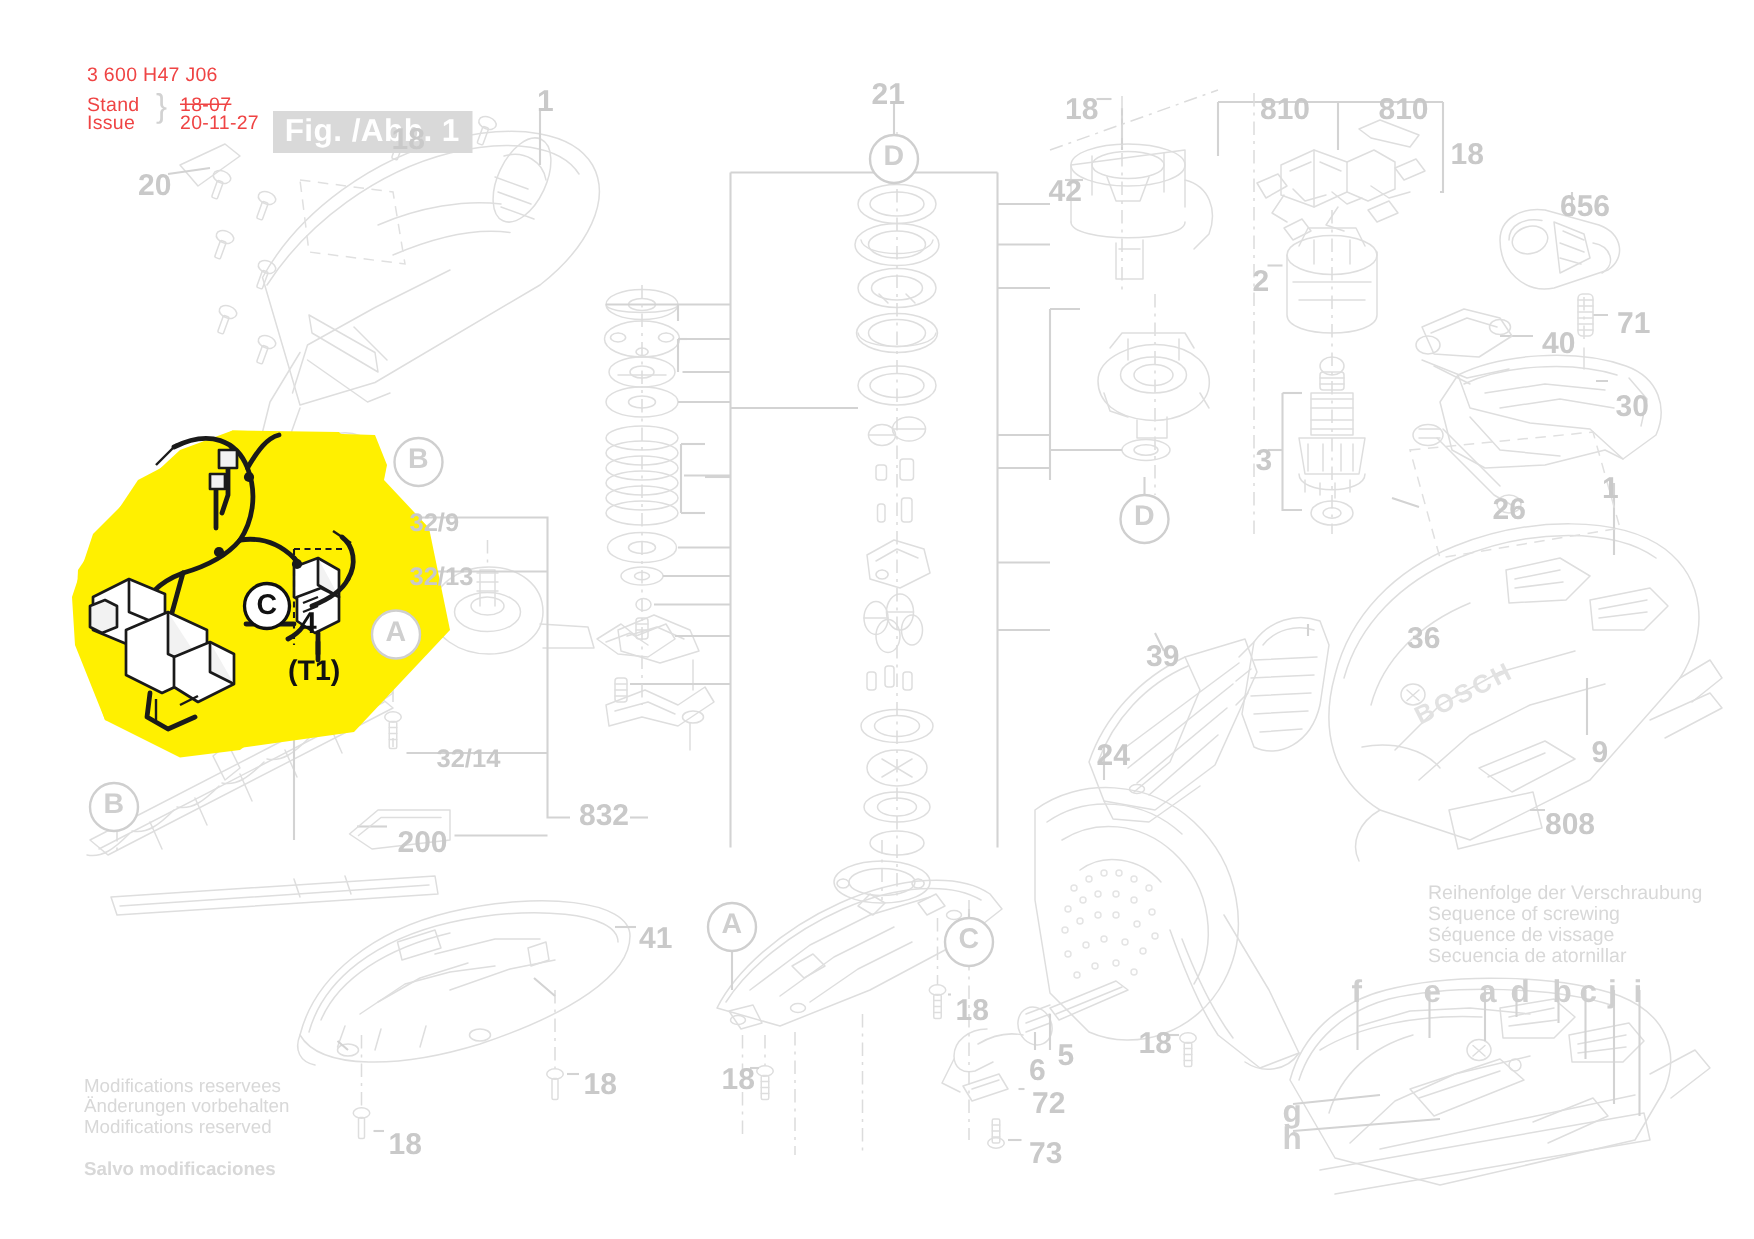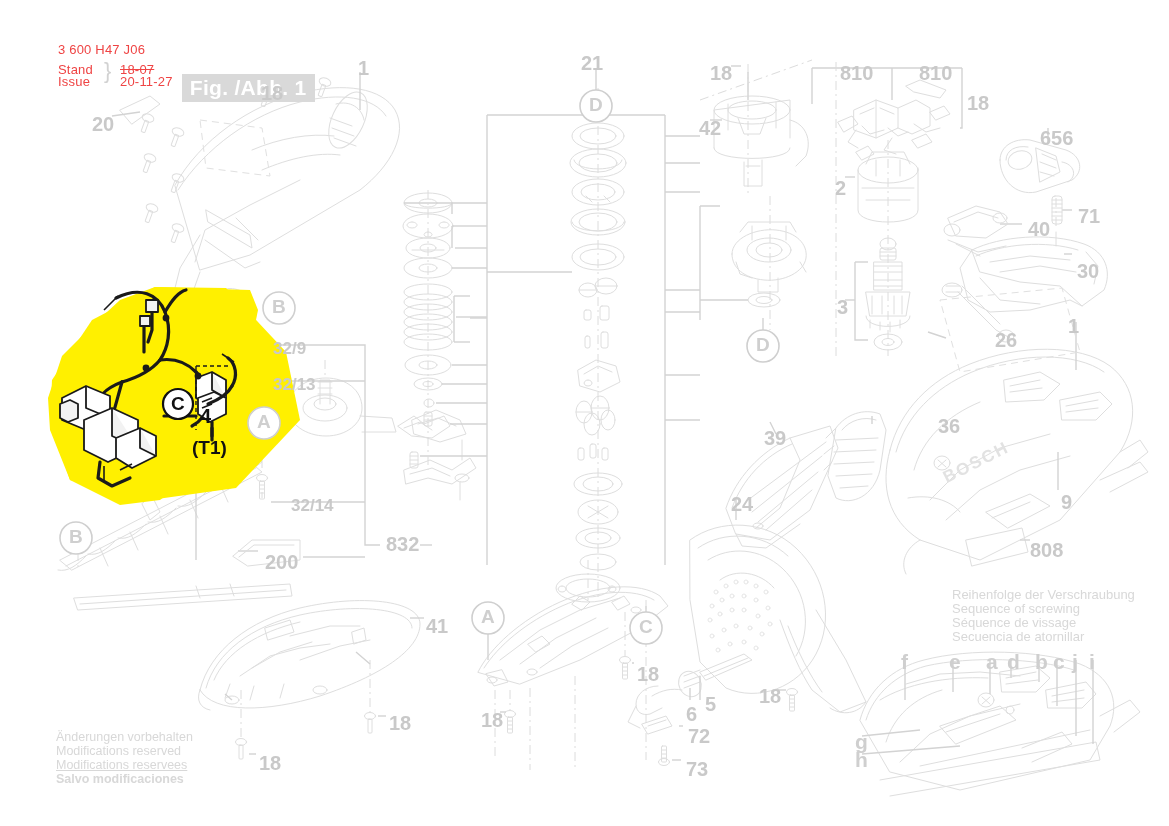--- a/index.html
+++ b/index.html
@@ -750,21 +750,21 @@
   <div class="txt hdr-brace" style="left:104px;top:60px;font-size:22px;line-height:22px;">}</div>
   <div class="txt hdr strike" style="left:120px;top:62px;">18-07</div>
   <div class="txt hdr" style="left:120px;top:74px;">20-11-27</div>
 
   <div class="txt" style="left:164px;top:59px;">
     <span class="figbadge">Fig. /Abb. 1</span>
   </div>
 
   <div class="txt legal" style="left:56px;top:730px;">Änderungen vorbehalten</div>
   <div class="txt legal" style="left:56px;top:744px;">Modifications reserved</div>
-  <div class="txt legal" style="left:56px;top:758px;text-decoration:underline;">Modifications reservees</div>
+  <div class="txt legal" style="left:56px;top:717px;">Modifications reservees</div>
   <div class="txt legal" style="left:56px;top:772px;font-weight:bold;">Salvo modificaciones</div>
 
   <div class="txt seq" style="left:952px;top:588px;">Reihenfolge der Verschraubung</div>
   <div class="txt seq" style="left:952px;top:602px;">Sequence of screwing</div>
   <div class="txt seq" style="left:952px;top:616px;">Séquence de vissage</div>
   <div class="txt seq" style="left:952px;top:630px;">Secuencia de atornillar</div>
 
   <div class="txt" style="left:940px;top:470px;color:#e2e2e2;font-size:17px;font-weight:bold;letter-spacing:2px;transform:rotate(-27deg);transform-origin:0 0;">BOSCH</div>
 
   <div id="callout-host">

